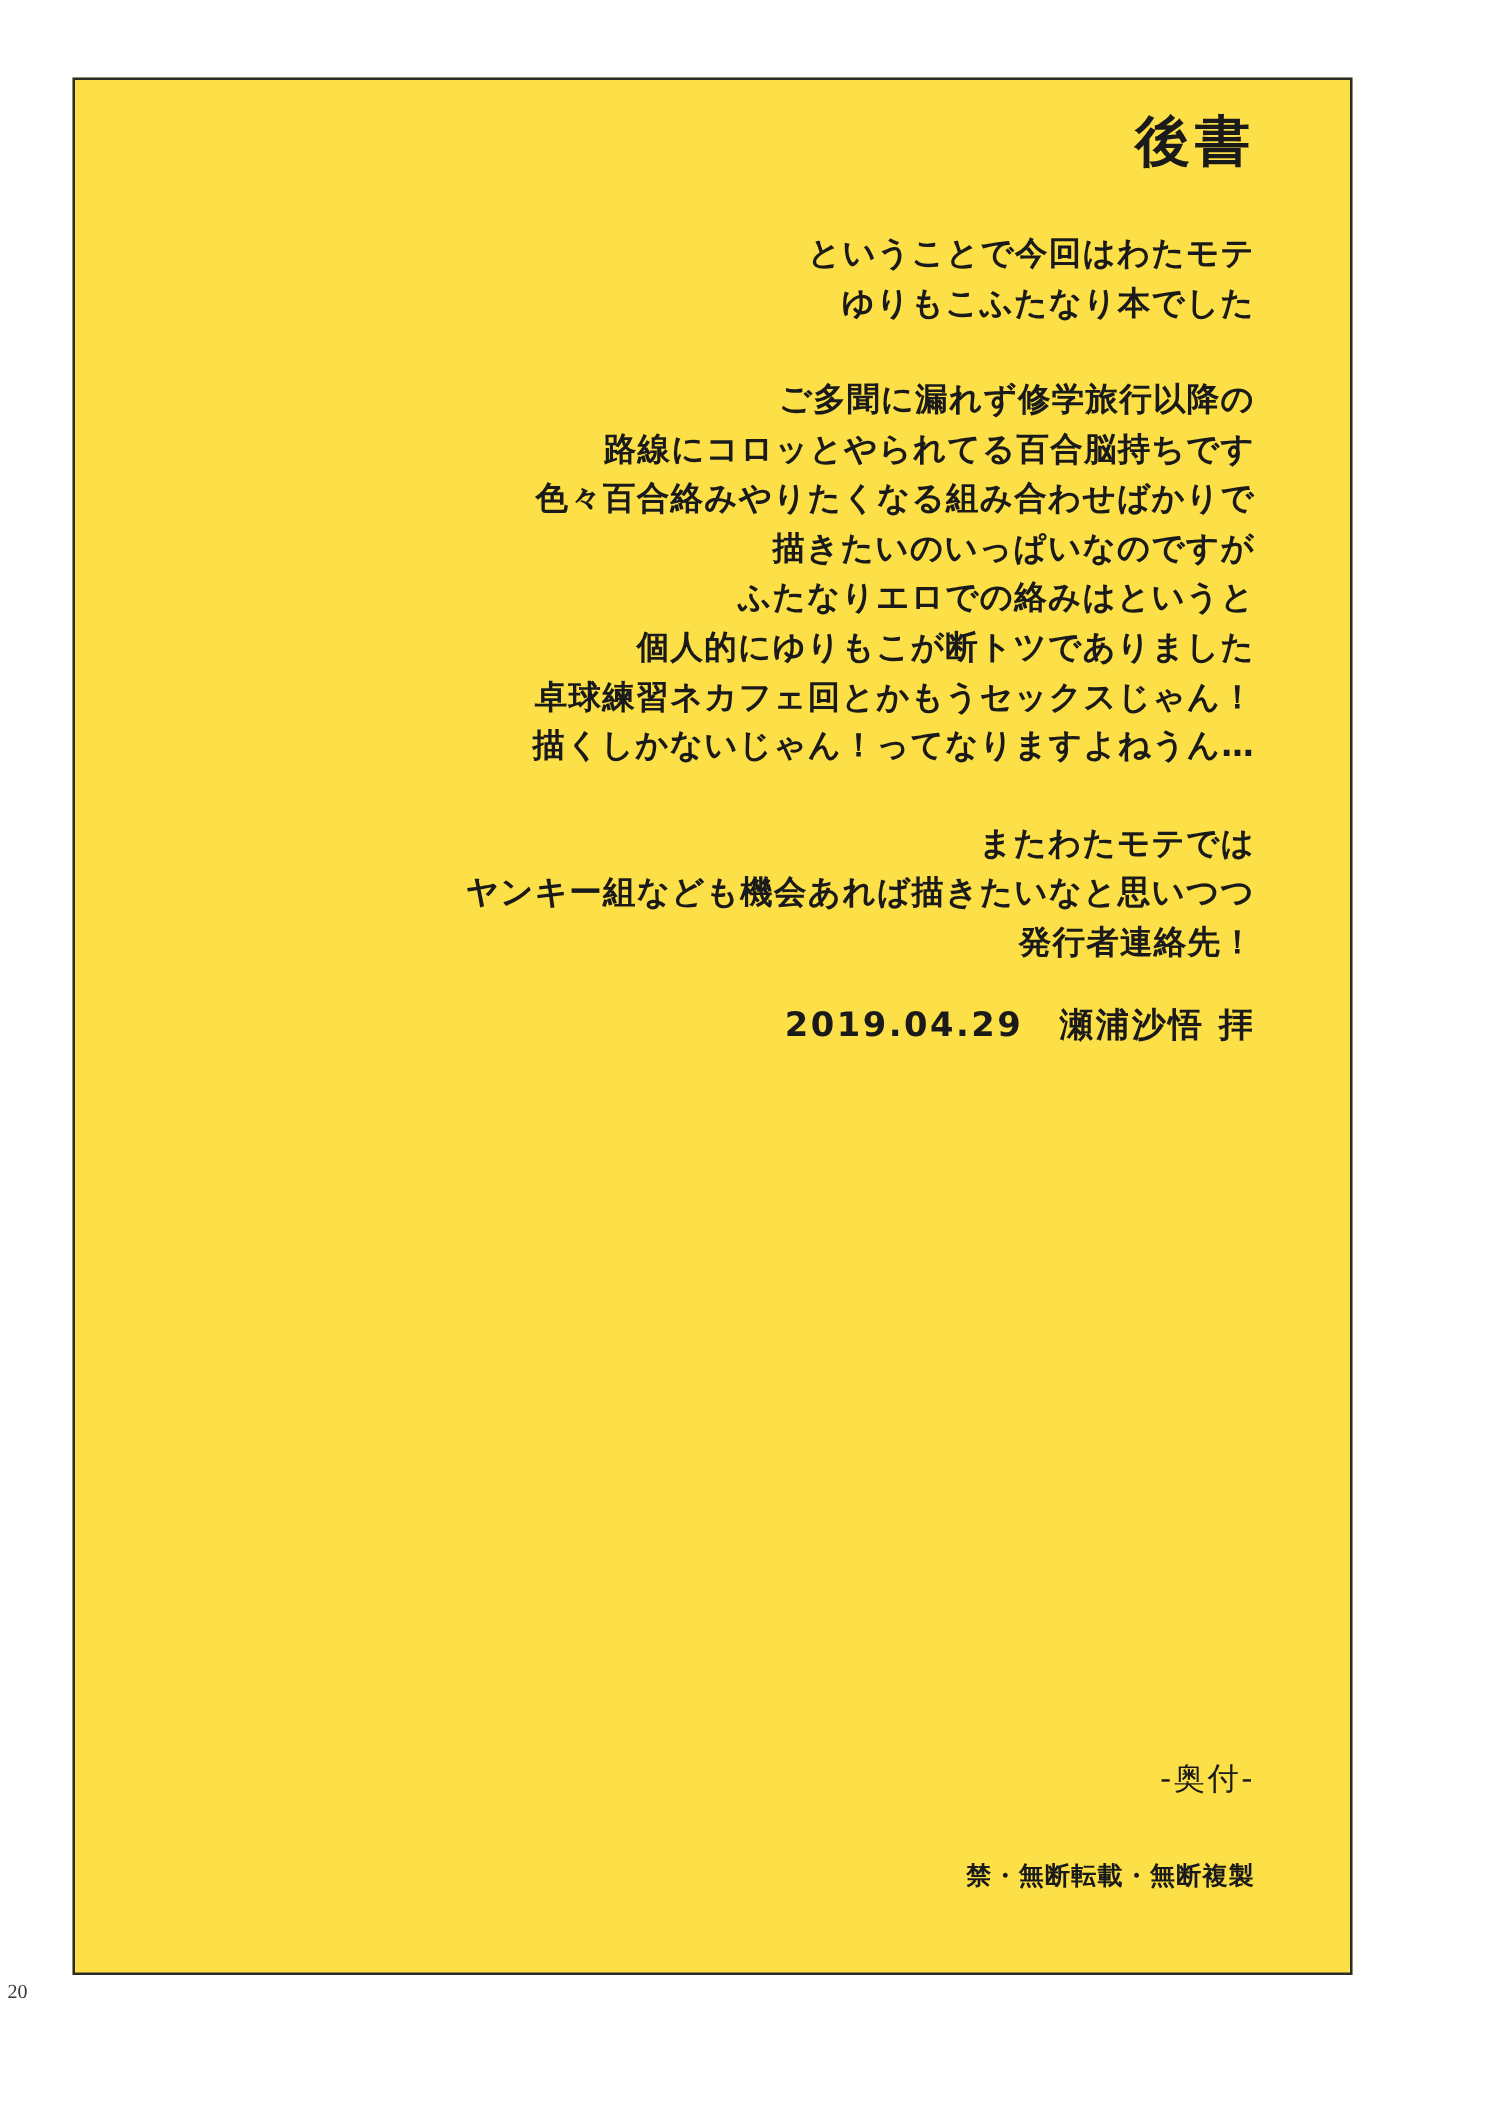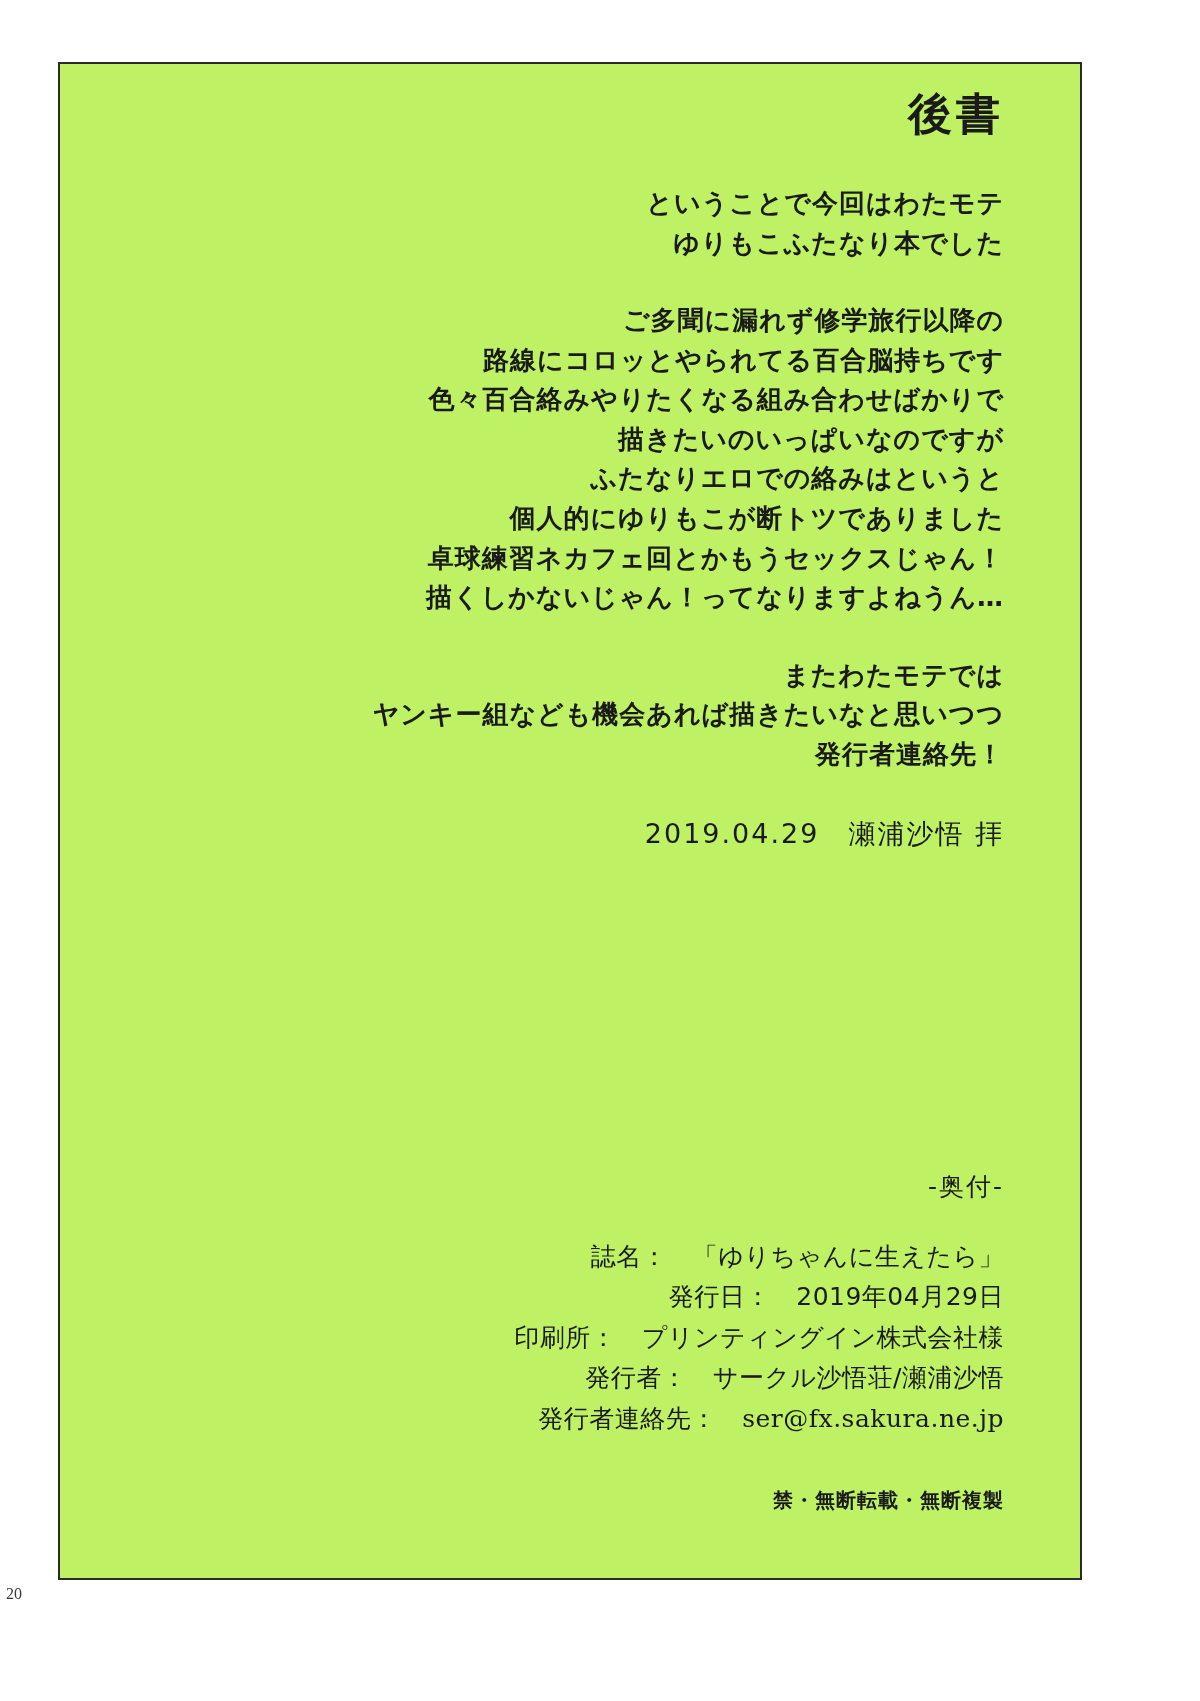--- a/index.html
+++ b/index.html
@@ -18,21 +18,21 @@
 
   
   .page-frame {
     position: absolute;
     left: 58px;
     top: 62px;
     width: 1024px;
     height: 1518px;
     border: 2px solid #2b2b2b;
     box-sizing: border-box;
-    background: #bef264;
+    background: #fde047;
   }
 
   .page-number {
     position: absolute;
     left: 6px;
     top: 1585px;
     font-size: 16px;
     color: #3a3a3a;
     font-family: "Liberation Serif", serif;
   }
@@ -62,24 +62,24 @@
     letter-spacing: 1px;
   }
   .para {
     margin: 0 0 38px 0;
   }
   .para:last-child { margin-bottom: 0; }
   .para div { white-space: nowrap; }
 
   .signature {
     font-family: "DejaVu Sans", sans-serif;
-    font-weight: normal;
+    font-weight: bold;
     font-size: 27px;
     letter-spacing: 2px;
-    margin-top: 42px;
+    margin-top: 28px;
     text-align: right;
   }
 
   
   .colophon {
     position: absolute;
     right: 76px;
     bottom: 64px;
     width: 880px;
     text-align: right;
@@ -136,23 +136,16 @@
         <div>ヤンキー組なども機会あれば描きたいなと思いつつ</div>
         <div>発行者連絡先！</div>
       </div>
     </div>
 
     <div class="signature">2019.04.29　瀬浦沙悟 拝</div>
   </div>
 
   <div class="colophon">
     <div class="colophon-heading">-奥付-</div>
-    <div class="colophon-lines">
-      <div>誌名：　「ゆりちゃんに生えたら」</div>
-      <div>発行日：　2019年04月29日</div>
-      <div>印刷所：　プリンティングイン株式会社様</div>
-      <div>発行者：　サークル沙悟荘/瀬浦沙悟</div>
-      <div class="mono-mail">発行者連絡先：　ser@fx.sakura.ne.jp</div>
-    </div>
     <div class="colophon-notice">禁・無断転載・無断複製</div>
   </div>
 
 </div>
 
 </body></html>

